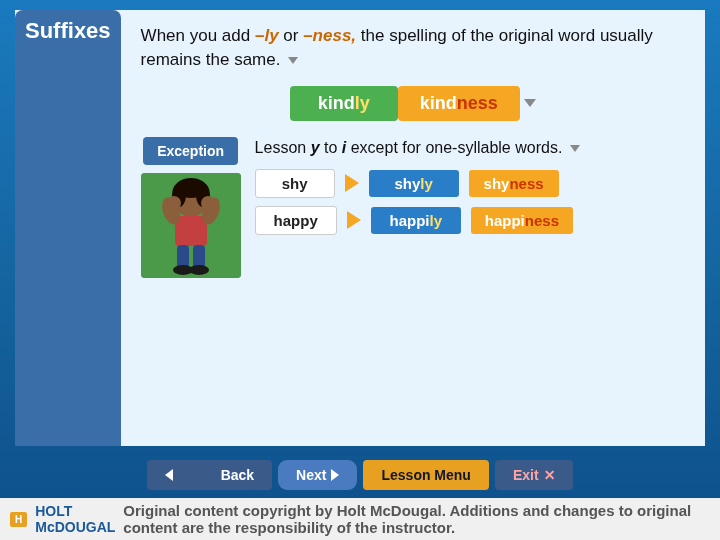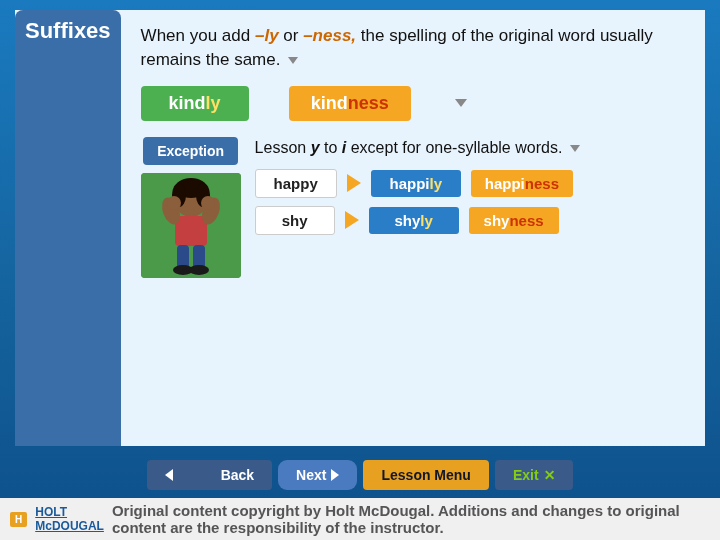--- a/index.html
+++ b/index.html
@@ -73,22 +73,22 @@
       border-left: 6px solid transparent;
       border-right: 6px solid transparent;
       border-top: 8px solid #888;
       vertical-align: middle;
       margin-left: 4px;
     }
 
     
     .example-row {
       display: flex;
-      align-items: center;
-      gap: 40px;
+      justify-content: center;
+      align-items: center;
       margin-bottom: 16px;
     }
 
     .word-box-green {
       background: #4caf50;
       color: white;
       font-size: 18px;
       font-weight: bold;
       padding: 7px 28px;
       border-radius: 4px;
@@ -250,21 +250,21 @@
       background: #4a7abf;
       color: white;
       border-radius: 9px;
     }
     .nav-btn-lesson {
       background: #e8a020;
       color: #0f172a;
     }
     .nav-btn-exit {
       background: #3a5a8a;
-      color: #84cc16;
+      color: #fca5a5;
     }
     .btn-arrow-left {
       display: inline-block;
       width: 0; height: 0;
       border-top: 6px solid transparent;
       border-bottom: 6px solid transparent;
       border-right: 8px solid white;
     }
     .btn-arrow-right {
       display: inline-block;
@@ -288,24 +288,23 @@
     }
     .footer-logo {
       background: #e8a020;
       color: white;
       font-size: 10px;
       font-weight: bold;
       padding: 2px 5px;
       border-radius: 2px;
     }
     .footer-brand {
-      font-size: 12px;
+      font-size: 14px;
       font-weight: bold;
       color: #1a5a9a;
-      text-decoration: underline;
     }
     .footer-text {
       font-size: 15px;
       color: #555;
       font-weight: bold;
     }
 
     .small-arrow-down {
       display: inline-block;
       width: 0; height: 0;
@@ -379,31 +378,31 @@
 
         <div class="exception-right">
           <div class="exception-text">
             <span>Lesson </span><span class="bold-italic-y">y</span><span> to </span><span class="bold-italic-i">i</span><span> except for one-syllable words.</span>
             <span class="small-arrow-down"></span>
           </div>
 
           <div class="words-table">
 
             <div class="words-row">
+              <div class="word-cell-white">shy</div>
+              <div class="arrow-right"></div>
+              <div class="word-cell-blue">shy<span class="suffix">ly</span></div>
+              <div class="word-cell-orange">shy<span class="suffix">ness</span></div>
+            </div>
+
+            <div class="words-row">
               <div class="word-cell-white">happy</div>
               <div class="arrow-right"></div>
               <div class="word-cell-blue">happi<span class="suffix">ly</span></div>
               <div class="word-cell-orange">happi<span class="suffix">ness</span></div>
-            </div>
-
-            <div class="words-row">
-              <div class="word-cell-white">shy</div>
-              <div class="arrow-right"></div>
-              <div class="word-cell-blue">shy<span class="suffix">ly</span></div>
-              <div class="word-cell-orange">shy<span class="suffix">ness</span></div>
             </div>
           </div>
         </div>
       </div>
     </div>
   </div>
 
   <div class="nav-bar">
     <button class="nav-btn nav-btn-dark">
       <span class="btn-arrow-left"></span>

